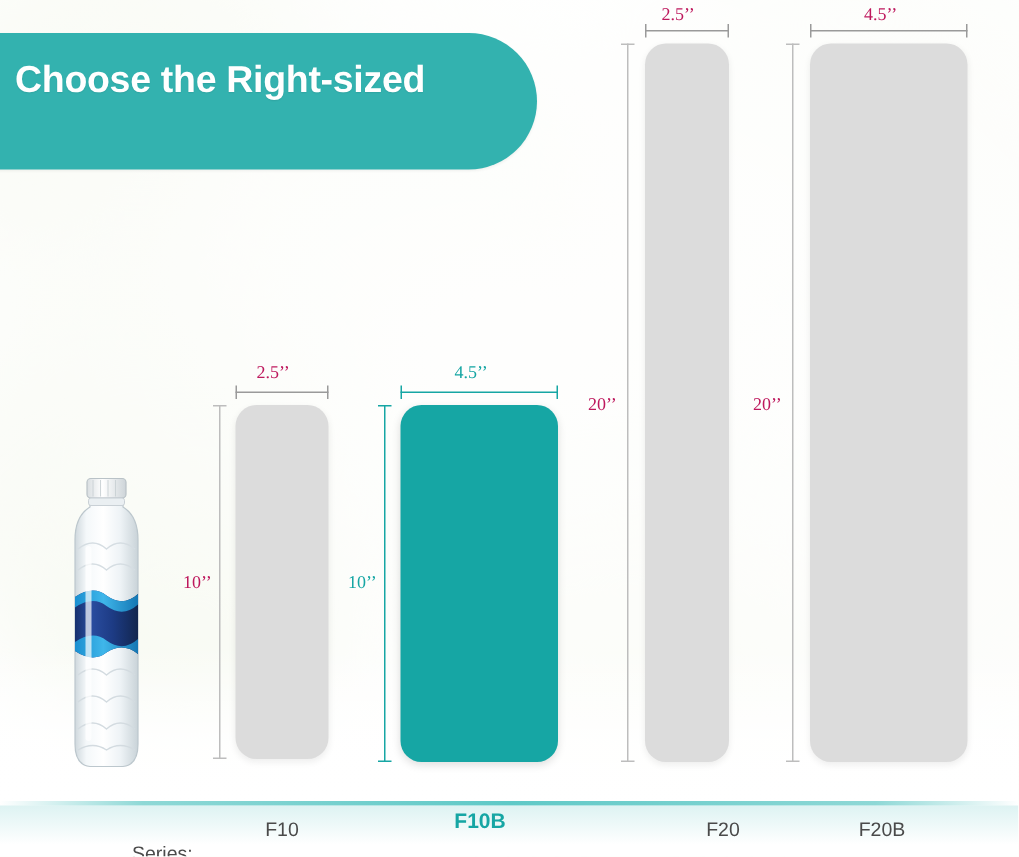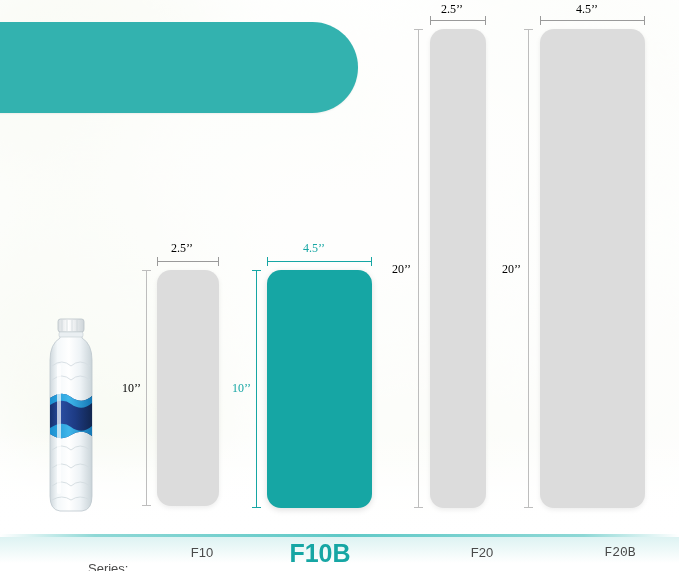--- a/index.html
+++ b/index.html
@@ -63,21 +63,21 @@
 
   .dim-v{position:absolute;width:1px;background:#bdbdbd;}
   .dim-v.accent{background:#16a6a4;}
   .dim-v::before,.dim-v::after{
     content:"";position:absolute;left:-4px;width:9px;height:1px;background:inherit;
   }
   .dim-v::before{top:0;}
   .dim-v::after{bottom:0;}
 
   .dim-label{
-    position:absolute;font-size:12px;color:#000000;
+    position:absolute;font-size:12px;color:#be185d;
     font-family:"Liberation Serif", serif;white-space:nowrap;
   }
   .dim-label.accent{color:#16a6a4;}
 
   
   .bottle{position:absolute;left:40px;top:318px;width:62px;height:196px;}
   .bottle svg{display:block;}
 
   
   .series-rule{
@@ -93,21 +93,21 @@
   }
   .series-cap{
     position:absolute;left:88px;top:24px;
     font-size:13px;color:#4a4a4a;font-weight:normal;
   }
   .series-item{
     position:absolute;top:8px;font-size:13px;color:#4a4a4a;
     text-align:center;transform:translateX(-50%);white-space:nowrap;
   }
   .series-item.active{
-    color:#16a6a4;font-size:25px;font-weight:bold;top:2px;
+    color:#16a6a4;font-size:14px;font-weight:bold;top:2px;
   }
 </style>
 </head>
 <body>
 
 <div id="stage">
 
   <div class="bg-layer">
     <div class="blob" style="left:-60px;top:-40px;width:300px;height:260px;background:#eef3e0;"></div>
     <div class="blob" style="left:120px;top:40px;width:320px;height:300px;background:#f4f7ea;"></div>
@@ -116,20 +116,21 @@
     <div class="blob" style="left:250px;top:200px;width:300px;height:280px;background:#f3f6ea;"></div>
     <div class="blob" style="left:470px;top:220px;width:280px;height:280px;background:#f6f8f0;"></div>
     <div class="blob" style="left:30px;top:330px;width:200px;height:160px;background:#e6efd4;"></div>
     <div class="blob" style="left:300px;top:350px;width:240px;height:180px;background:#f1f6e6;"></div>
     <div class="bg-white-wash"></div>
     <div class="bottom-fade"></div>
   </div>
 
   <div class="banner">
     <div class="banner-text">
+      <div>Choose the Right-sized</div>
     </div>
   </div>
 
   <div class="bottle">
     <svg width="62" height="196" viewBox="0 0 62 196" aria-hidden="true">
       <defs>
         <linearGradient id="plasticG" x1="0" y1="0" x2="1" y2="0">
           <stop offset="0%" stop-color="#cfd8dd"></stop>
           <stop offset="18%" stop-color="#f4f8fa"></stop>
           <stop offset="45%" stop-color="#ffffff"></stop>
@@ -202,19 +203,19 @@
   <div class="filter gray" style="left:540px;top:29px;width:105px;height:479px;"></div>
   <div class="dim-h" style="left:540px;top:20px;width:105px;"></div>
   <div class="dim-label" style="left:576px;top:2px;">4.5’’</div>
   <div class="dim-v" style="left:528px;top:29px;height:479px;"></div>
   <div class="dim-label" style="left:502px;top:262px;">20’’</div>
 
   <div class="series-rule"></div>
   <div class="series-glow"></div>
   <div class="series-row">
     <div class="series-cap">Series:</div>
-    <div class="series-item" style="left:202px;text-align:right;">F10</div>
+    <div class="series-item" style="left:188px;text-align:right;">F10</div>
     <div class="series-item active" style="left:320px;">F10B</div>
     <div class="series-item" style="left:458px;padding-left:48px;">F20</div>
-    <div class="series-item" style="left:620px;font-family:Liberation Mono, monospace;">F20B</div>
+    <div class="series-item" style="left:588px;">F20B</div>
   </div>
 
 </div>
 
 </body></html>

